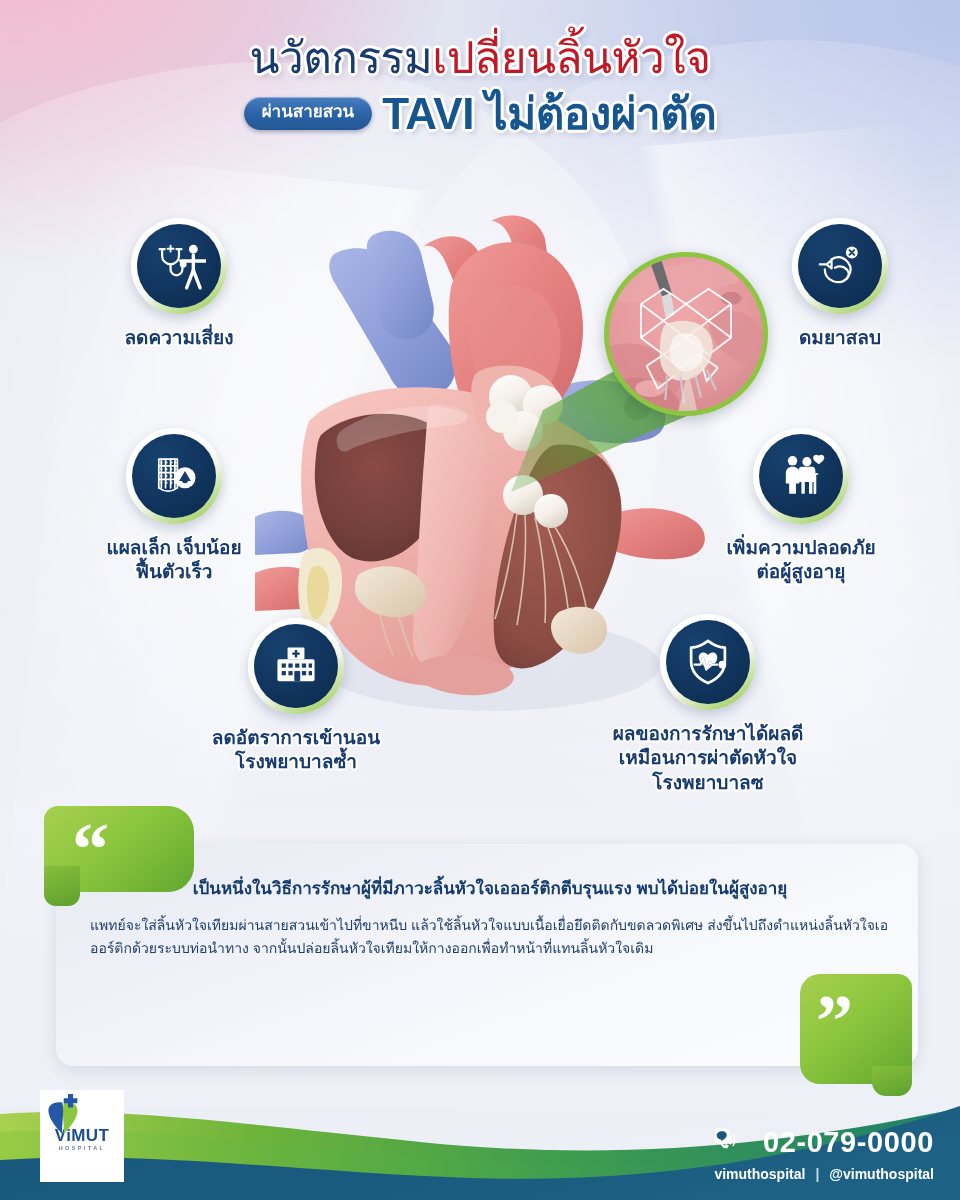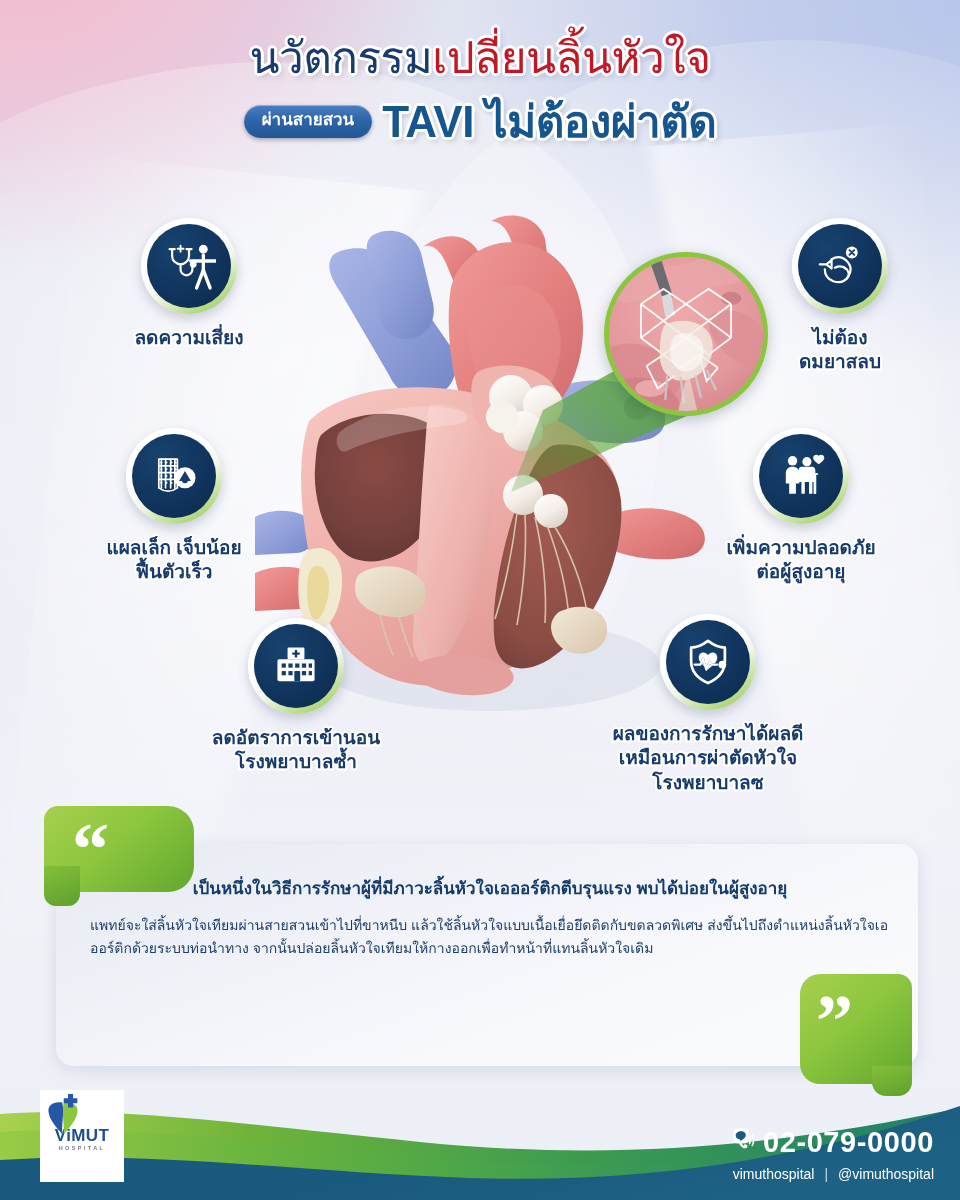--- a/index.html
+++ b/index.html
@@ -81,21 +81,21 @@
       -2px -2px 0 #fff,  2px -2px 0 #fff,
       -2px  2px 0 #fff,  2px  2px 0 #fff,
        0   -3px 0 #fff,  0    3px 0 #fff,
       -3px  0   0 #fff,  3px  0   0 #fff,
        3px  4px 6px rgba(40,50,90,.25);
   }
   .t-navy { color: #173b6e; }
   .t-red  { color: #c01824; }
 
   .title-line-2 {
-    margin-top: 16px;
+    margin-top: 8px;
     display: flex;
     align-items: center;
     justify-content: center;
     gap: 10px;
     white-space: nowrap;
   }
   .pill {
     display: inline-block;
     background: linear-gradient(180deg, #4a7fc0 0%, #2c64a8 48%, #225794 100%);
     color: #ffffff;
@@ -180,21 +180,21 @@
     font-weight: 800;
     color: #173b6e;
     line-height: 1.28;
     white-space: nowrap;
     text-shadow:
       -1.5px -1.5px 0 #fff, 1.5px -1.5px 0 #fff,
       -1.5px  1.5px 0 #fff, 1.5px  1.5px 0 #fff,
        0 -2px 0 #fff, 0 2px 0 #fff, -2px 0 0 #fff, 2px 0 0 #fff;
   }
 
-  #badge-1 { left: 64px;  top: 218px; width: 250px; }
+  #badge-1 { left: 54px;  top: 218px; width: 250px; }
   #badge-2 { left: 38px;  top: 428px; width: 272px; }
   #badge-3 { left: 152px; top: 618px; width: 288px; }
   #badge-4 { left: 740px; top: 218px; width: 200px; }
   #badge-5 { left: 660px; top: 428px; width: 282px; }
   #badge-6 { left: 548px; top: 614px; width: 320px; }
 
   
   .quote-wrap {
     position: absolute;
     left: 44px; top: 806px;
@@ -342,21 +342,21 @@
     letter-spacing: .6px;
     line-height: 1;
   }
   .social-row {
     margin-top: 9px;
     display: flex;
     align-items: center;
     justify-content: space-between;
     gap: 8px;
     font-size: 14px;
-    font-weight: 400;
+    font-weight: 700;
   }
   .social-row .sep { opacity: .75; padding: 0 2px; }
   .social-item { display: flex; align-items: center; gap: 6px; }
   .social-item svg { width: 16px; height: 16px; display: block; }
 </style>
 </head>
 <body>
 
 <div id="poster">
 
@@ -633,21 +633,20 @@
         <svg viewBox="0 0 64 64" xmlns="http://www.w3.org/2000/svg" fill="none" stroke="#ffffff" stroke-width="2.6" stroke-linecap="round" stroke-linejoin="round">
           <path d="M8 30 h8 l6 -5 v10 l-6 -5"></path>
           <path d="M22 24 q10 -6 18 2 q8 8 2 18 q-6 10 -18 6 q-10 -4 -10 -14"></path>
           <path d="M26 34 q8 -4 14 2 q5 6 0 11"></path>
           <circle cx="46" cy="16" r="7" fill="#ffffff" stroke="none"></circle>
           <path d="M43.2 13.2 l5.6 5.6 M48.8 13.2 l-5.6 5.6" stroke="#143c68" stroke-width="2.2"></path>
         </svg>
       </div>
     </div>
     <div class="badge-label">
-      <div>ไม่ต้อง</div>
       <div>ดมยาสลบ</div>
     </div>
   </div>
 
   <div class="badge" id="badge-5">
     <div class="badge-ring">
       <div class="badge-inner">
         <svg viewBox="0 0 64 64" xmlns="http://www.w3.org/2000/svg" fill="#ffffff">
           <circle cx="22" cy="14" r="5.6"></circle>
           <path d="M22 21 c-5 0 -8 3 -8 8 v12 h4 v12 h8 V41 h4 V29 c0 -5 -3 -8 -8 -8 Z"></path>

